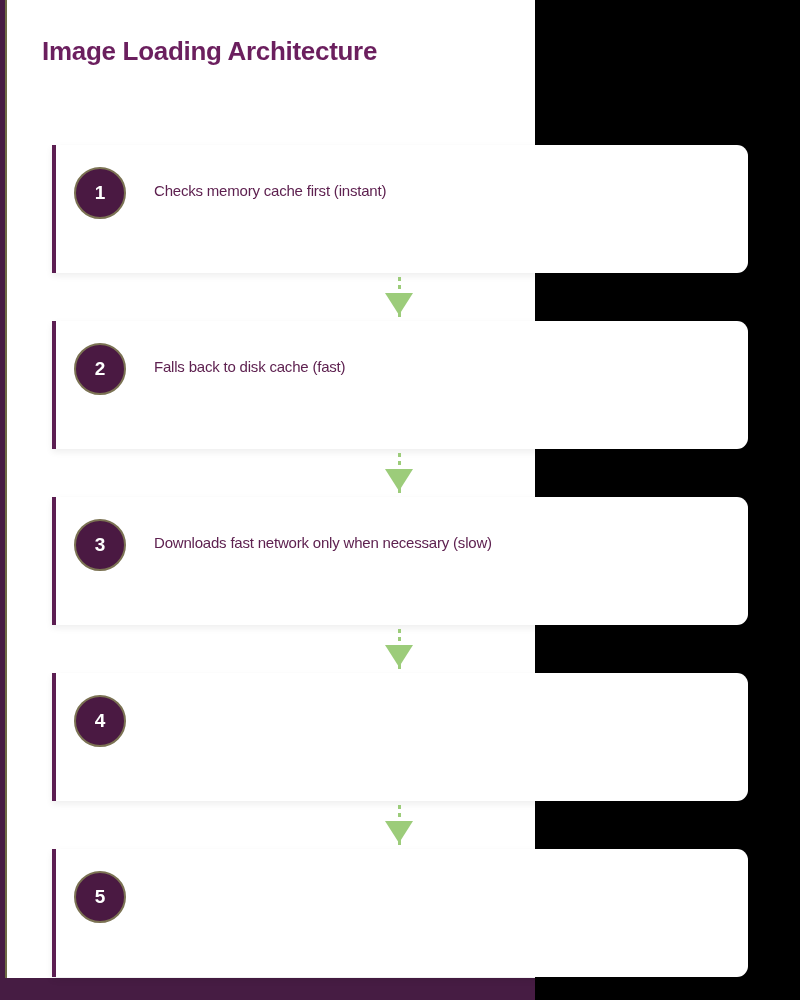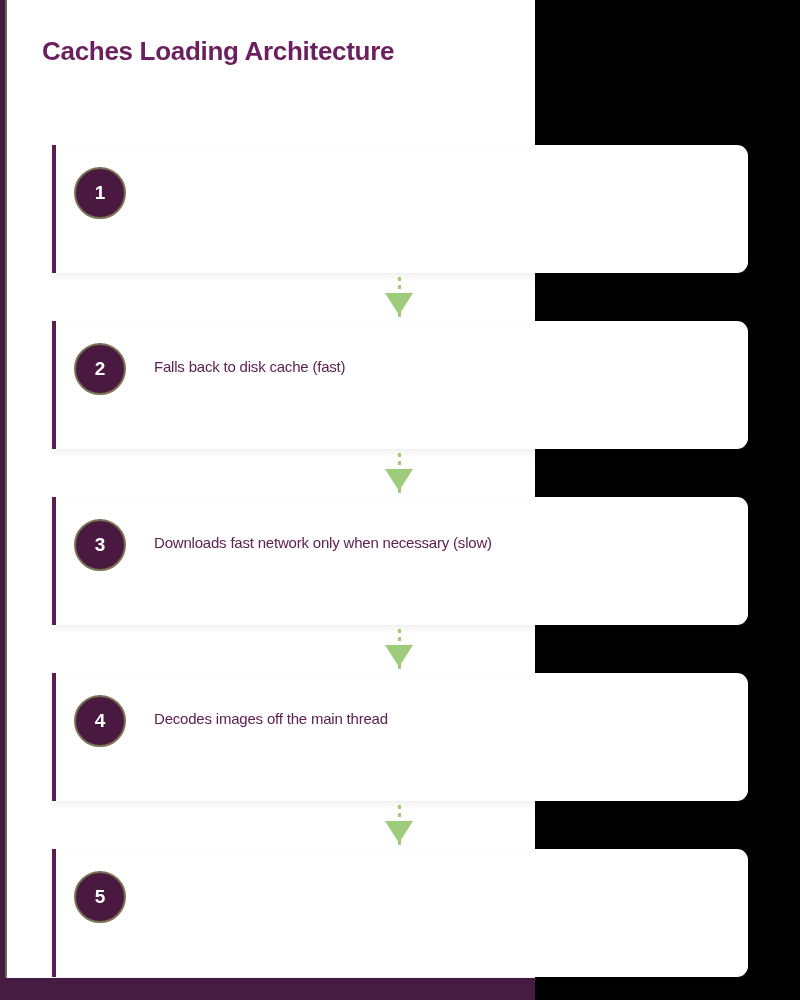--- a/index.html
+++ b/index.html
@@ -150,26 +150,27 @@
 </style>
 </head>
 <body>
 
 <div class="page">
   <div class="page-edge-bar"></div>
   <div class="page-edge-line"></div>
 </div>
 <div class="page-footer-bar"></div>
 
-<div class="title">Caches Loading Architecture</div>
+<div class="title">Image Loading Architecture</div>
 
 <div class="steps">
 
   <div class="step-card">
     <div class="step-badge">1</div>
+    <div class="step-text">Checks memory cache first (instant)</div>
   </div>
 
   <div class="connector">
     <div class="connector-stem"></div>
     <div class="connector-head"></div>
     <div class="connector-tip"></div>
   </div>
 
   <div class="step-card">
     <div class="step-badge">2</div>
@@ -188,21 +189,20 @@
   </div>
 
   <div class="connector">
     <div class="connector-stem"></div>
     <div class="connector-head"></div>
     <div class="connector-tip"></div>
   </div>
 
   <div class="step-card">
     <div class="step-badge">4</div>
-    <div class="step-text">Decodes images off the main thread</div>
   </div>
 
   <div class="connector">
     <div class="connector-stem"></div>
     <div class="connector-head"></div>
     <div class="connector-tip"></div>
   </div>
 
   <div class="step-card">
     <div class="step-badge">5</div>

